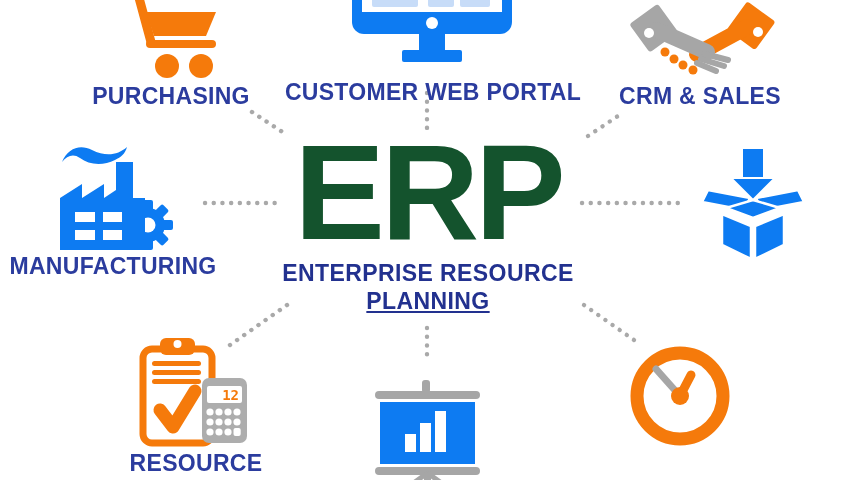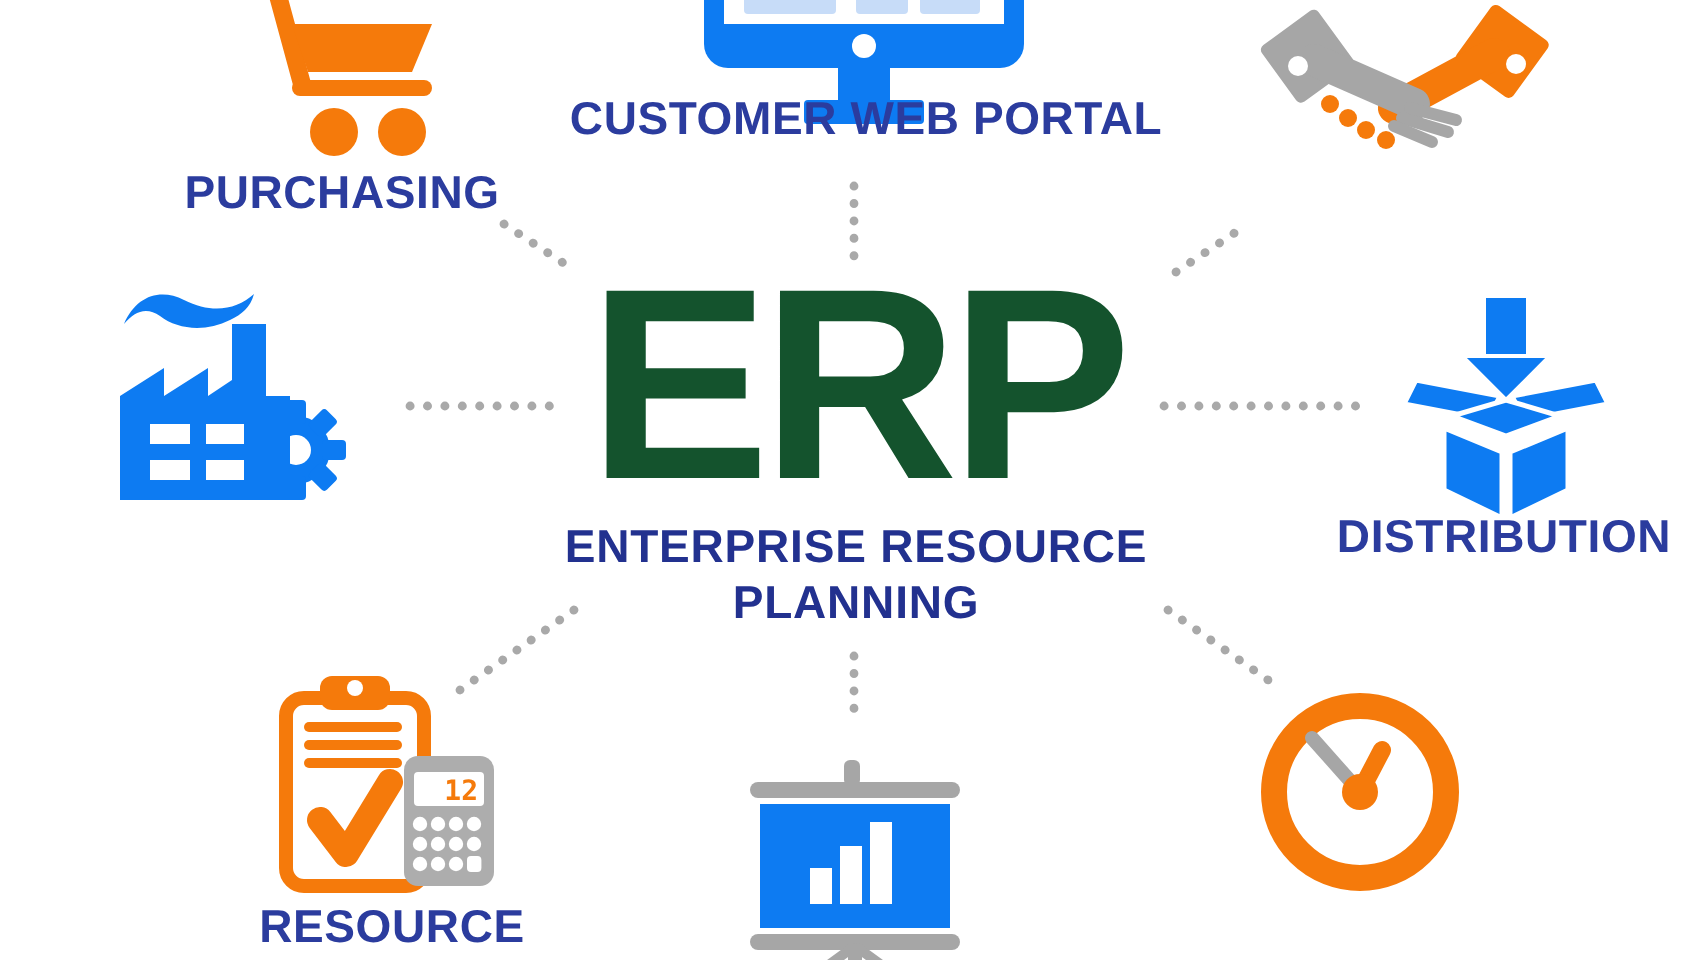--- a/index.html
+++ b/index.html
@@ -17,21 +17,21 @@
   #erp-acronym{
     position:absolute;left:0;top:134px;transform:translateX(-50%);
     color:#14532d;font-weight:bold;font-size:136px;line-height:0.86;letter-spacing:-4px;
     white-space:nowrap;
   }
   .erp-subtitle{
     position:absolute;left:0;transform:translateX(-50%);
     color:#22318F;font-weight:bold;font-size:23px;letter-spacing:0.4px;white-space:nowrap;
   }
   #erp-subtitle-1{top:260px;}
-  #erp-subtitle-2{top:288px;}
+  #erp-subtitle-2{top:288px;text-decoration:underline;}
   #connectors{position:absolute;left:0;top:0;pointer-events:none;}
   .connector{stroke:#A9A9A9;stroke-width:4.4;stroke-linecap:round;stroke-dasharray:0.1 8.6;fill:none;}
   .calc-display-text{font-family:"DejaVu Sans Mono",monospace;font-weight:bold;font-size:14px;fill:#F57A0B;}
 </style>
 </head>
 <body>
 
 <div id="canvas">
 
   <svg id="connectors" width="850" height="480" viewBox="0 0 850 480">
@@ -57,37 +57,38 @@
   <svg class="icon" style="left:352px;top:-68px" width="160" height="132" viewBox="0 0 160 132">
     <rect x="0" y="0" width="160" height="102" rx="12" fill="#0D7BF2"></rect>
     <rect x="10" y="10" width="140" height="70" fill="#ffffff"></rect>
     <rect x="20" y="66" width="46" height="9" rx="2" fill="#C7DCF8"></rect>
     <rect x="76" y="66" width="26" height="9" rx="2" fill="#C7DCF8"></rect>
     <rect x="108" y="66" width="30" height="9" rx="2" fill="#C7DCF8"></rect>
     <circle cx="80" cy="91" r="6" fill="#ffffff"></circle>
     <rect x="67" y="102" width="26" height="16" fill="#0D7BF2"></rect>
     <rect x="50" y="118" width="60" height="12" rx="2" fill="#0D7BF2"></rect>
   </svg>
-  <div class="module-label" style="left:433px;top:46px">CUSTOMER WEB PORTAL</div>
+  <div class="module-label" style="left:433px;top:79px">CUSTOMER WEB PORTAL</div>
 
   <svg class="icon" style="left:612px;top:2px" width="185" height="85" viewBox="0 0 185 85">
     <rect x="24" y="9" width="35" height="35" rx="3" fill="#A6A6A6" transform="rotate(-36 41 26)"></rect>
     <rect x="122" y="6" width="35" height="35" rx="3" fill="#F57A0B" transform="rotate(36 139 23)"></rect>
     <line x1="135" y1="25" x2="85" y2="52" stroke="#F57A0B" stroke-width="16" stroke-linecap="round"></line>
     <line x1="45" y1="28" x2="95" y2="50" stroke="#A6A6A6" stroke-width="16" stroke-linecap="round"></line>
     <line x1="93" y1="52" x2="116" y2="58" stroke="#A6A6A6" stroke-width="6" stroke-linecap="round"></line>
     <line x1="89" y1="57" x2="112" y2="64" stroke="#A6A6A6" stroke-width="6" stroke-linecap="round"></line>
     <line x1="85" y1="61" x2="104" y2="69" stroke="#A6A6A6" stroke-width="6" stroke-linecap="round"></line>
     <circle cx="53" cy="50" r="4.5" fill="#F57A0B"></circle>
     <circle cx="62" cy="57" r="4.5" fill="#F57A0B"></circle>
     <circle cx="71" cy="63" r="4.5" fill="#F57A0B"></circle>
     <circle cx="81" cy="68" r="4.5" fill="#F57A0B"></circle>
     <circle cx="37" cy="31" r="5" fill="#ffffff"></circle>
     <circle cx="146" cy="30" r="5" fill="#ffffff"></circle>
   </svg>
+  <div class="module-label" style="left:700px;top:83px">CRM &amp; SALES</div>
 
   <svg class="icon" style="left:28px;top:140px" width="155" height="122" viewBox="0 0 155 122">
     <path d="M34,22 C40,8 52,4 64,10 C78,17 90,15 99,7 C97,14 93,17 87,20 C75,26 61,25 52,18 C45,13 39,16 34,22 Z" fill="#0D7BF2"></path>
     <g>
       <circle cx="120" cy="85" r="17" fill="#0D7BF2"></circle>
       <rect x="115" y="60" width="10" height="12" rx="2" fill="#0D7BF2" transform="rotate(0 120 85)"></rect>
       <rect x="115" y="60" width="10" height="12" rx="2" fill="#0D7BF2" transform="rotate(45 120 85)"></rect>
       <rect x="115" y="60" width="10" height="12" rx="2" fill="#0D7BF2" transform="rotate(90 120 85)"></rect>
       <rect x="115" y="60" width="10" height="12" rx="2" fill="#0D7BF2" transform="rotate(135 120 85)"></rect>
       <rect x="115" y="60" width="10" height="12" rx="2" fill="#0D7BF2" transform="rotate(180 120 85)"></rect>
@@ -96,37 +97,37 @@
       <rect x="115" y="60" width="10" height="12" rx="2" fill="#0D7BF2" transform="rotate(315 120 85)"></rect>
       <circle cx="120" cy="85" r="7.5" fill="#ffffff"></circle>
     </g>
     <rect x="88" y="22" width="17" height="40" fill="#0D7BF2"></rect>
     <path d="M32,110 L32,58 L54,44 L54,58 L76,44 L76,58 L88,50 L88,58 L117,58 L117,110 Z" fill="#0D7BF2"></path>
     <rect x="47" y="72" width="20" height="10" fill="#ffffff"></rect>
     <rect x="75" y="72" width="19" height="10" fill="#ffffff"></rect>
     <rect x="47" y="90" width="20" height="10" fill="#ffffff"></rect>
     <rect x="75" y="90" width="19" height="10" fill="#ffffff"></rect>
   </svg>
+  <div class="module-label" style="left:113px;top:253px">MANUFACTURING</div>
 
   <div id="center-block">
     <div id="erp-acronym">ERP</div>
     <div id="erp-subtitle-1" class="erp-subtitle">ENTERPRISE RESOURCE</div>
     <div id="erp-subtitle-2" class="erp-subtitle">PLANNING</div>
   </div>
 
   <svg class="icon" style="left:696px;top:146px" width="120" height="118" viewBox="0 0 120 118">
     <polygon points="54,52 12,44 6,56 48,64" fill="#0D7BF2" stroke="#ffffff" stroke-width="2.5"></polygon>
     <polygon points="60,52 102,44 108,56 66,64" fill="#0D7BF2" stroke="#ffffff" stroke-width="2.5"></polygon>
     <polygon points="30,62 57,54 84,62 57,72" fill="#0D7BF2" stroke="#ffffff" stroke-width="2.5"></polygon>
     <polygon points="26,68 55,80 55,113 26,99" fill="#0D7BF2" stroke="#ffffff" stroke-width="2.5"></polygon>
     <polygon points="59,80 88,68 88,99 59,113" fill="#0D7BF2" stroke="#ffffff" stroke-width="2.5"></polygon>
     <rect x="46" y="2" width="22" height="31" fill="#0D7BF2" stroke="#ffffff" stroke-width="2"></rect>
     <polygon points="35,32 79,32 57,54" fill="#0D7BF2" stroke="#ffffff" stroke-width="2"></polygon>
   </svg>
-  <div class="module-label" style="left:752px;top:255px">DISTRIBUTION</div>
 
   <svg class="icon" style="left:123px;top:338px" width="138" height="110" viewBox="0 0 138 110">
     <rect x="20" y="11" width="69" height="94" rx="9" fill="#ffffff" stroke="#F57A0B" stroke-width="7"></rect>
     <rect x="37" y="0" width="35" height="17" rx="6" fill="#F57A0B"></rect>
     <circle cx="54.5" cy="6" r="4" fill="#ffffff"></circle>
     <rect x="29" y="23" width="49" height="5" rx="2.5" fill="#F57A0B"></rect>
     <rect x="29" y="32" width="49" height="5" rx="2.5" fill="#F57A0B"></rect>
     <rect x="29" y="41" width="49" height="5" rx="2.5" fill="#F57A0B"></rect>
     <path d="M37,72 L50,89 L72,53" fill="none" stroke="#F57A0B" stroke-width="13" stroke-linecap="round" stroke-linejoin="round"></path>
     <rect x="79" y="40" width="45" height="65" rx="7" fill="#ADADAD"></rect>

